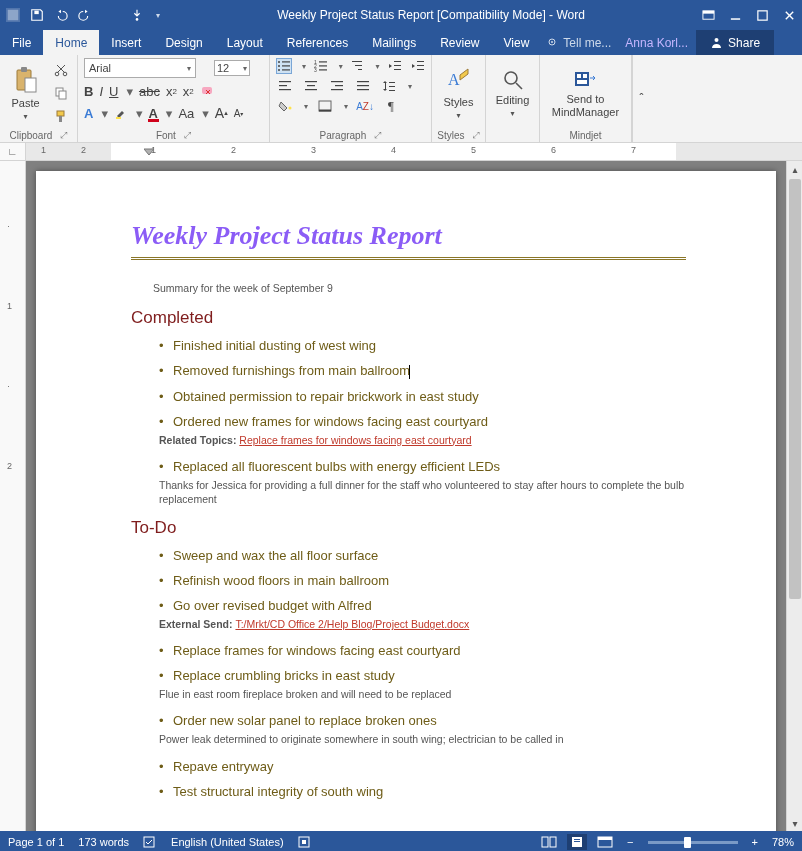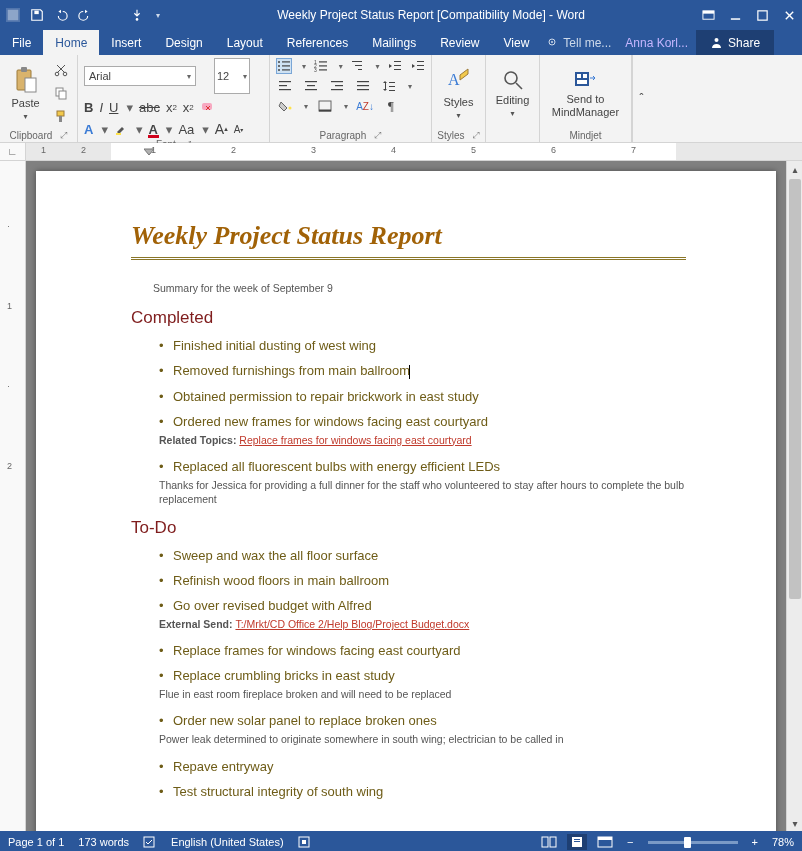--- a/index.html
+++ b/index.html
@@ -30,21 +30,21 @@
   .bigbtn { display: flex; flex-direction: column; align-items: center; justify-content: center; width: 44px; font-size: 11px; gap: 3px; }
   .bigbtn .arrow { font-size: 8px; color: #555; }
 
   
   .clip-side { display: flex; flex-direction: column; justify-content: space-around; margin-left: 4px;}
   .iconbtn { width: 20px; height: 18px; display: flex; align-items: center; justify-content: center; }
 
   
   .fontctl-top { display: flex; gap: 18px; align-items: center; }
   .fontname { width: 112px; height: 20px; border: 1px solid #ababab; background: #fff; font-size: 11px; padding: 0 4px; display:flex; align-items:center; justify-content:space-between;}
-  .fontsize { width: 36px; height: 36px; border: 1px solid #ababab; background: #fff; font-size: 11px; padding: 0 2px; display:flex; align-items:center; justify-content:space-between;}
+  .fontsize { width: 36px; height: 16px; border: 1px solid #ababab; background: #fff; font-size: 11px; padding: 0 2px; display:flex; align-items:center; justify-content:space-between;}
   .fontrow { display: flex; gap: 6px; align-items: center; margin-top: 4px; }
   .fontrow span { font-size: 13px; display:inline-flex; align-items:center; }
 
   
   .pararow { display:flex; gap:8px; align-items:center; }
   .pararow .pi { width:18px; height:16px; display:flex; align-items:center; justify-content:center; font-size:13px; }
 
   
   .rulerbar { background: #f9f9f9; border-bottom: 1px solid #d4d4d4; height: 18px; display:flex; }
   .corner { width: 26px; border-right: 1px solid #d4d4d4; font-size:10px; color:#666; display:flex;align-items:center;justify-content:center;}
@@ -55,21 +55,21 @@
   .workspace { display:flex; height: 670px; background:#808080; }
   .vruler { width:26px; background:#f9f9f9; border-right:1px solid #d4d4d4; position:relative; }
   .vruler .vt { position:absolute; left:7px; font-size:9px; color:#666; }
   .docscroll { flex:1; background:#808080; overflow:hidden; position:relative; padding:10px 0 0 10px;}
   .page { background:#fff; width: 740px; min-height: 930px; box-shadow: 0 0 6px rgba(0,0,0,.4); padding: 50px 90px 30px 95px; }
   .scrollbar-v { position:absolute; right:0; top:0; width:16px; height:100%; background:#ececec; border-left:1px solid #d4d4d4;}
   .scrollbar-v .thumb { position:absolute; left:2px; width:12px; background:#c2c2c2; border-radius:2px; }
   .scrollbar-v .arrow { position:absolute; left:0; width:16px; height:16px; display:flex;align-items:center;justify-content:center; font-size:10px; color:#555;}
 
   
-  .doc-title { font-family: Georgia, serif; font-style: italic; font-weight: bold; color: #a16207; font-size: 26px; border-bottom: 3px double #8a7628; padding-bottom: 6px; margin-bottom: 22px;}
+  .doc-title { font-family: Georgia, serif; font-style: italic; font-weight: bold; color: #8b5cf6; font-size: 26px; border-bottom: 3px double #8a7628; padding-bottom: 6px; margin-bottom: 22px;}
   .doc-summary { font-size: 10.5px; color:#555; margin: 0 0 14px 22px;}
   .sect-head { color:#7f1d1d; font-size: 17px; margin: 8px 0 10px; }
   ul.doc { list-style:none; margin:0 0 0 28px; }
   ul.doc li { position:relative; padding:0 0 10px 14px; color:#6e5c17; font-size:13px; }
   ul.doc li::before { content:"•"; position:absolute; left:0; color:#6e5c17; }
   .subnote { font-size:10.5px; color:#555; margin:-6px 0 12px 28px; line-height:1.35;}
   .subnote .lbl { font-weight:bold; }
   .subnote a { color:#c0392b; text-decoration: underline; }
   .cursor { border-right: 1px solid #000; display:inline-block; height:14px; vertical-align:middle; margin-left:-1px;}
 

